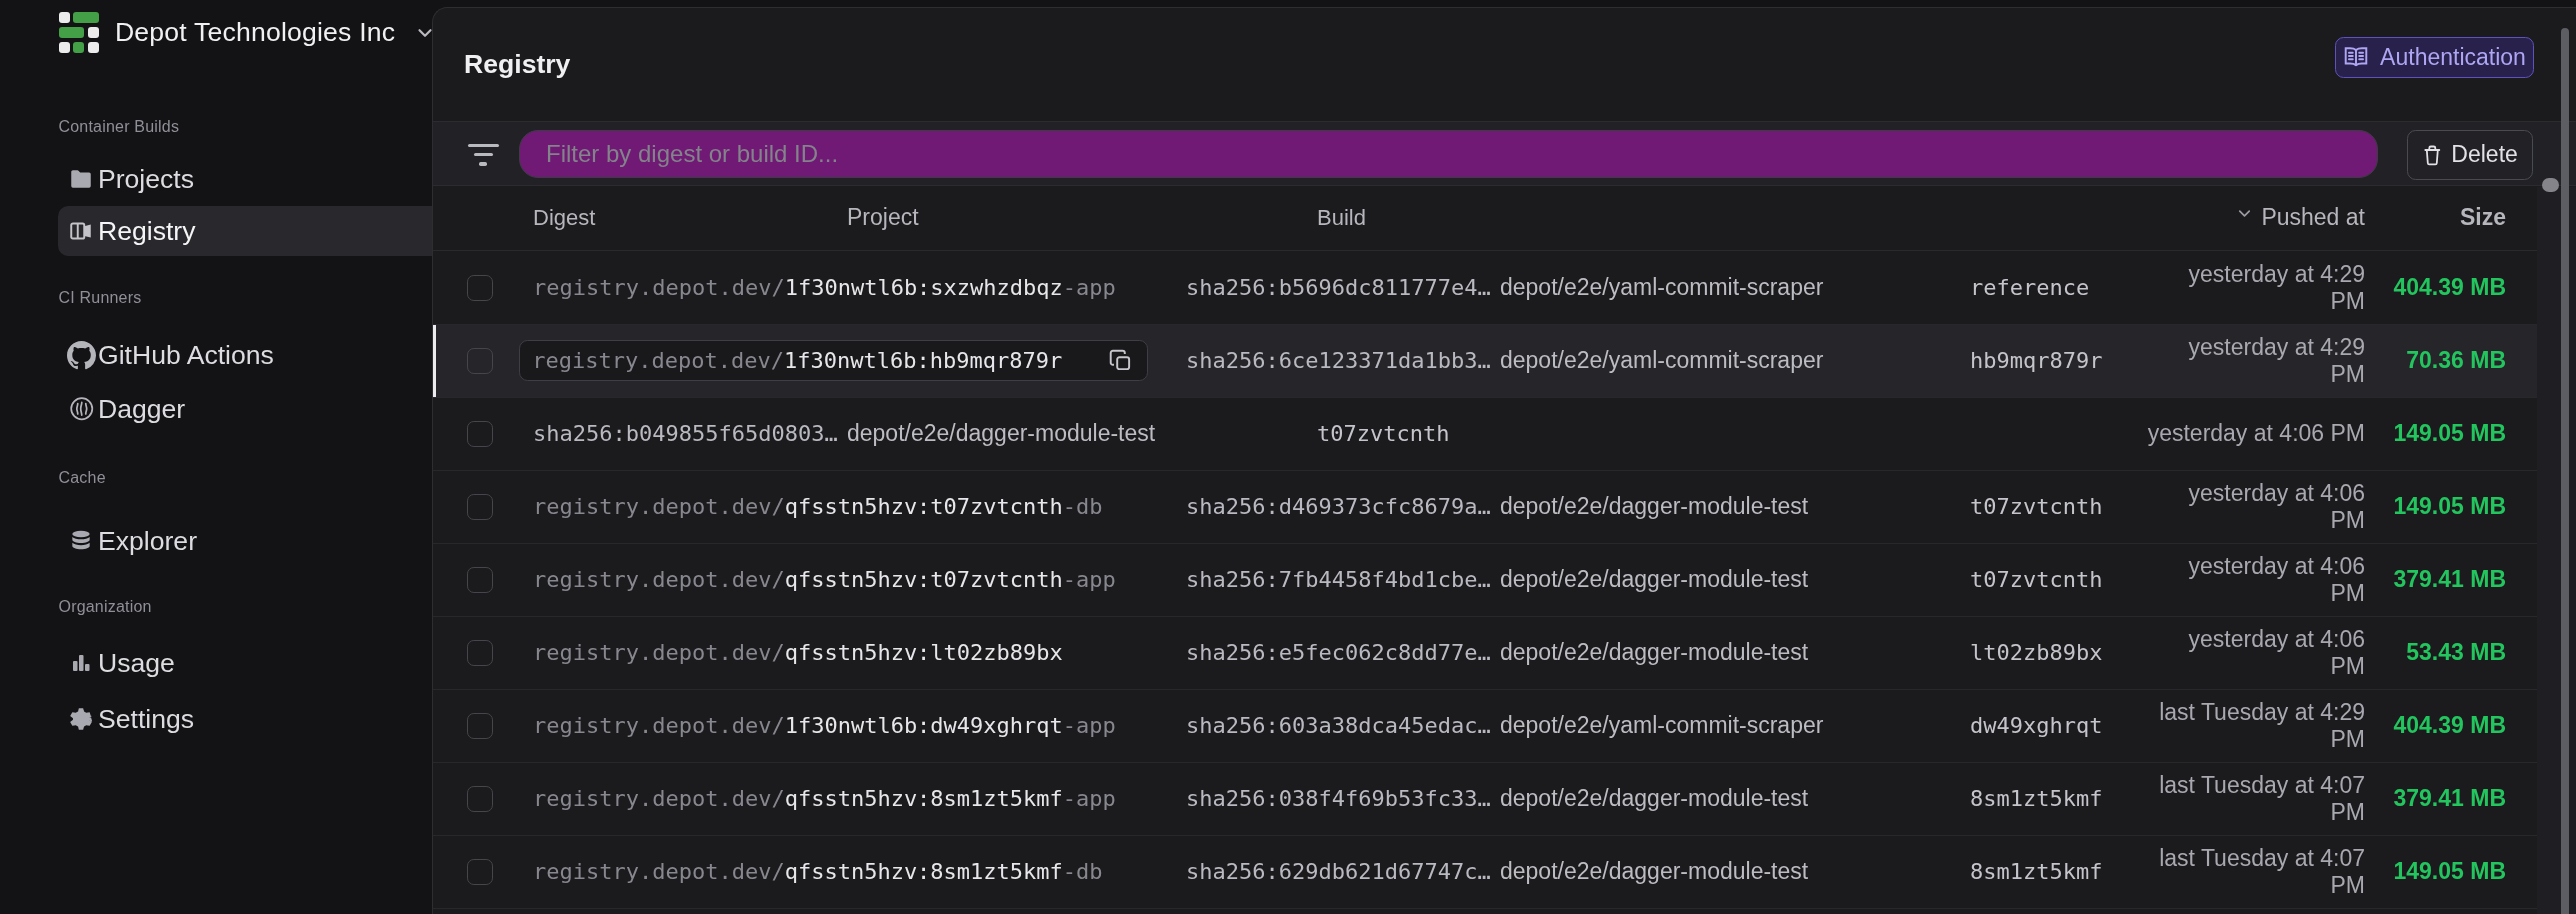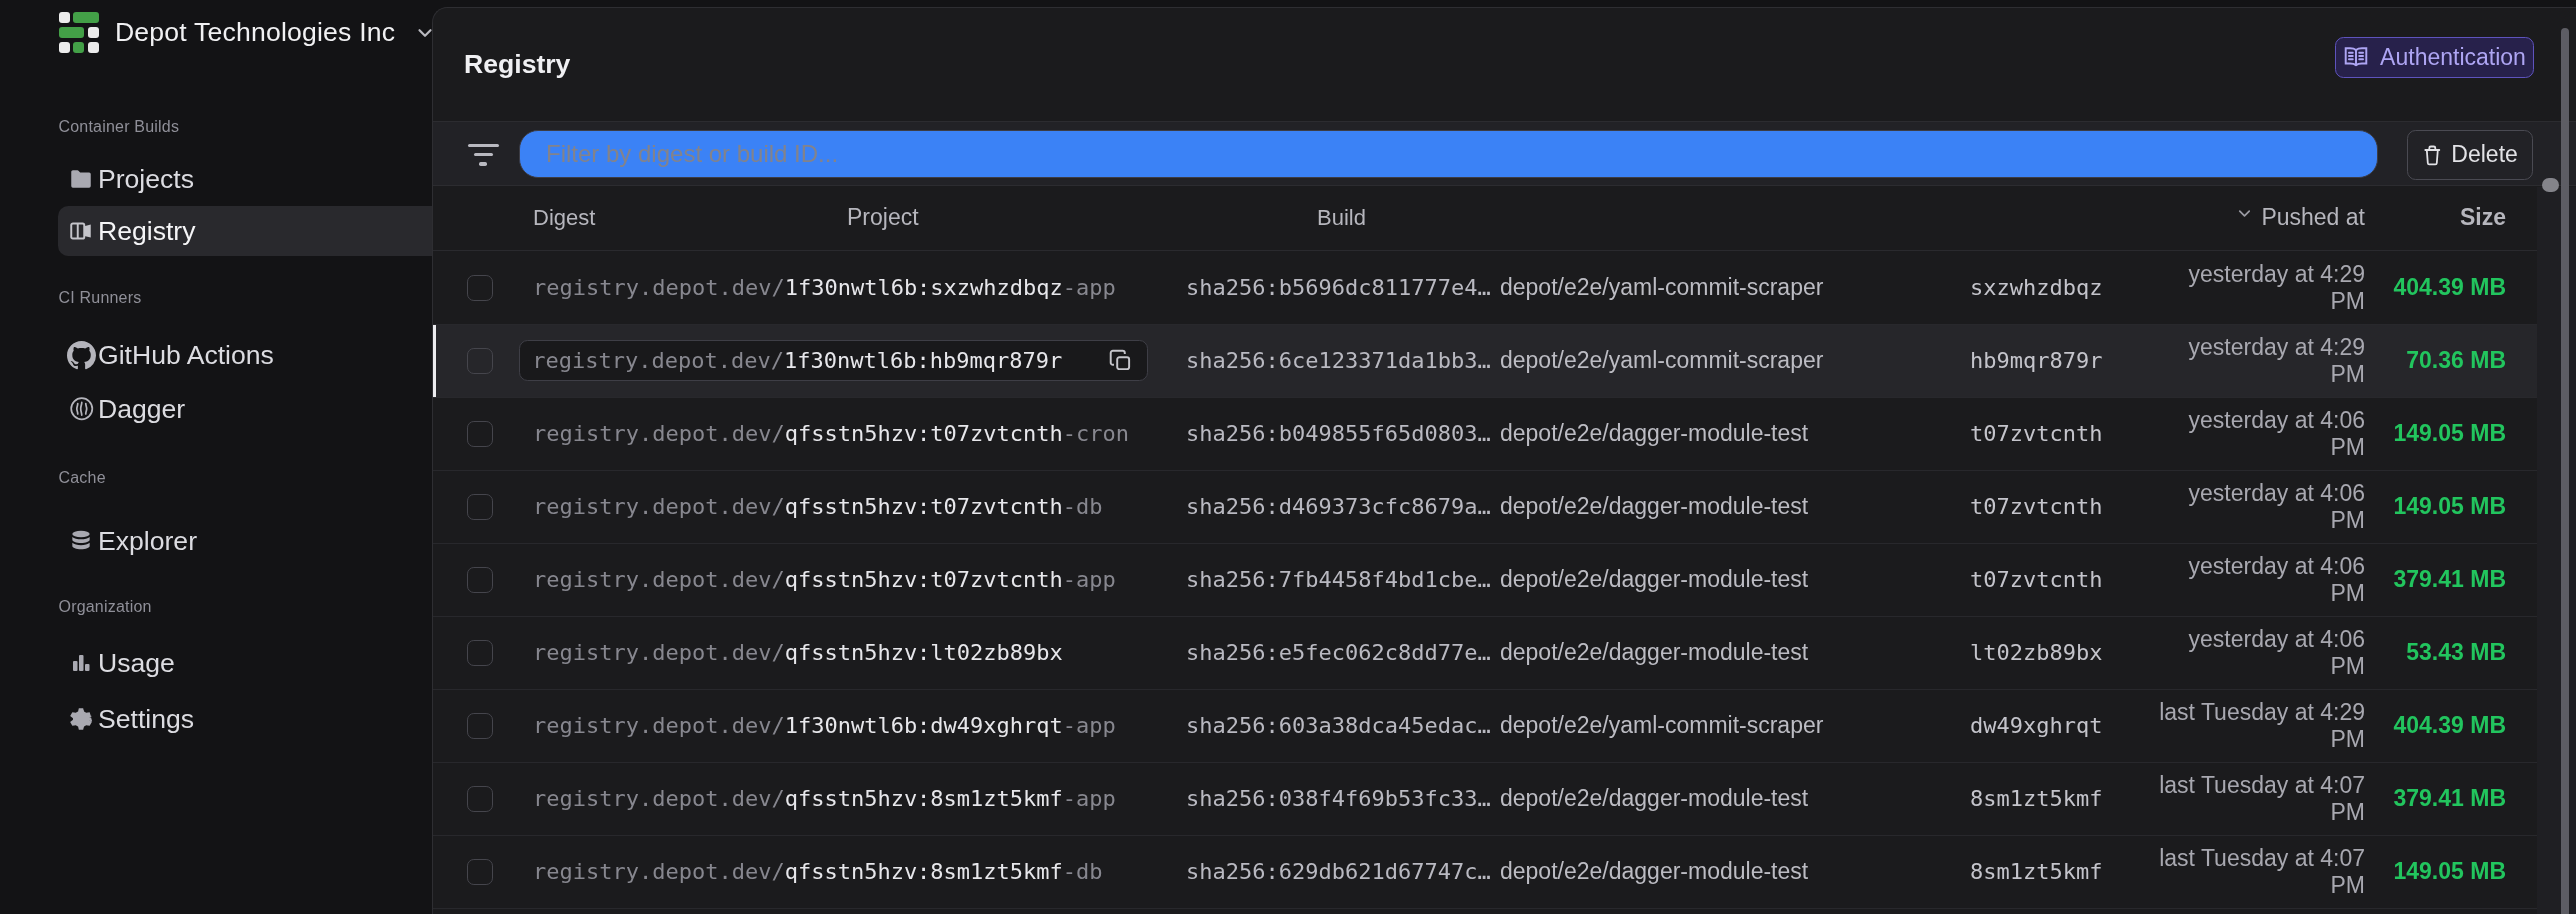--- a/index.html
+++ b/index.html
@@ -39,21 +39,21 @@
               display:flex; align-items:center; justify-content:center; gap:11px;
               color:#aea5f3; font-size:23px; font-weight:500; cursor:pointer; }
 
   .filter-bar { position:absolute; left:0; top:113px; width:100%; height:65px; background:#222226;
                 border-top:0.9px solid #2c2c30; border-bottom:0.9px solid #2c2c30; }
   .filter-icon { position:absolute; left:33px; top:16.3px; width:34px; height:33px; display:flex;
                  flex-direction:column; align-items:center; justify-content:center; gap:6px; color:#b9b9c0; cursor:pointer; }
   .filter-icon i { display:block; background:#b9b9c0; height:3.4px; border-radius:1.7px; }
   .fl1{width:31px;} .fl2{width:19px;} .fl3{width:8.6px;}
   .filter-input { position:absolute; left:86px; top:8.6px; width:1859px; height:48px;
-                  background:#3b82f6; border:1.7px solid #3c3c44; border-radius:19px;
+                  background:#701a75; border:1.7px solid #3c3c44; border-radius:19px;
                   color:#e8e8ec; font-size:24px; padding:0 26px; outline:none;
                   font-family:"Liberation Sans", sans-serif; }
   .filter-input::placeholder { color:#83838b; }
   .delete-btn { position:absolute; left:1974px; top:7.7px; width:126px; height:50px;
                 background:transparent; border:1.7px solid #4a4a52; border-radius:8.6px;
                 display:flex; align-items:center; justify-content:center; gap:8.6px;
                 color:#e2e2e6; font-size:23px; cursor:pointer; }
 
   
   .thead { position:absolute; left:0; top:178px; width:2104px; height:65px;
@@ -267,21 +267,21 @@
     <span class="cell c-check">
       <span class="checkbox"></span>
     </span>
     <span class="cell c-ref">
       <span class="refwrap mono">
             <span class="reftext"><span class="ref-dim">registry.depot.dev/</span><span class="ref-bright">1f30nwtl6b:sxzwhzdbqz</span><span class="ref-dim">-app</span></span>
           </span>
     </span>
     <span class="cell c-digest mono">sha256:b5696dc811777e4…</span>
     <span class="cell c-project">depot/e2e/yaml-commit-scraper</span>
-    <span class="cell c-build mono">sxzwhzdbqz</span>
+    <span class="cell c-build mono">reference</span>
     <span class="cell c-pushed">yesterday at 4:29 PM</span>
     <span class="cell c-size">404.39 MB</span>
   </div>
       <div class="trow selected">
     <span class="cell c-check">
       <span class="checkbox"></span>
     </span>
     <span class="cell c-ref">
       <span class="refwrap mono">
             <span class="reftext"><span class="ref-dim">registry.depot.dev/</span><span class="ref-bright">1f30nwtl6b:hb9mqr879r</span><span class="ref-dim"></span></span>
@@ -296,25 +296,20 @@
     <span class="cell c-digest mono">sha256:6ce123371da1bb3…</span>
     <span class="cell c-project">depot/e2e/yaml-commit-scraper</span>
     <span class="cell c-build mono">hb9mqr879r</span>
     <span class="cell c-pushed">yesterday at 4:29 PM</span>
     <span class="cell c-size">70.36 MB</span>
   </div>
       <div class="trow">
     <span class="cell c-check">
       <span class="checkbox"></span>
     </span>
-    <span class="cell c-ref">
-      <span class="refwrap mono">
-            <span class="reftext"><span class="ref-dim">registry.depot.dev/</span><span class="ref-bright">qfsstn5hzv:t07zvtcnth</span><span class="ref-dim">-cron</span></span>
-          </span>
-    </span>
     <span class="cell c-digest mono">sha256:b049855f65d0803…</span>
     <span class="cell c-project">depot/e2e/dagger-module-test</span>
     <span class="cell c-build mono">t07zvtcnth</span>
     <span class="cell c-pushed">yesterday at 4:06 PM</span>
     <span class="cell c-size">149.05 MB</span>
   </div>
       <div class="trow">
     <span class="cell c-check">
       <span class="checkbox"></span>
     </span>

